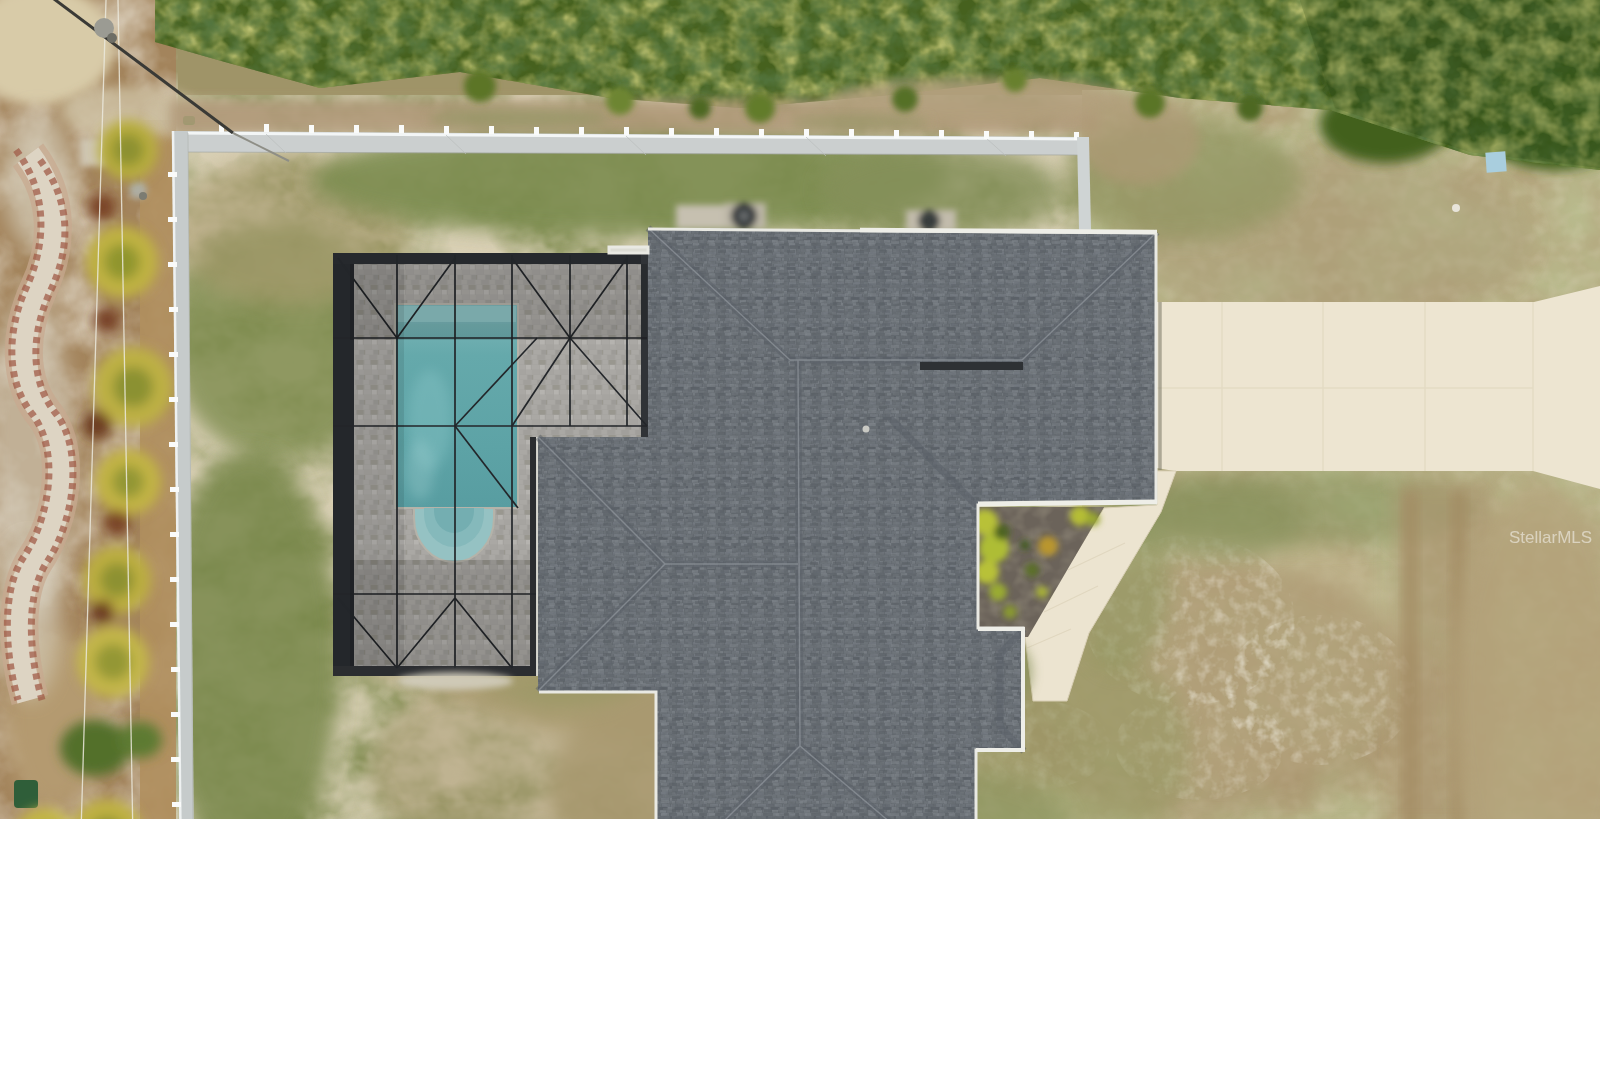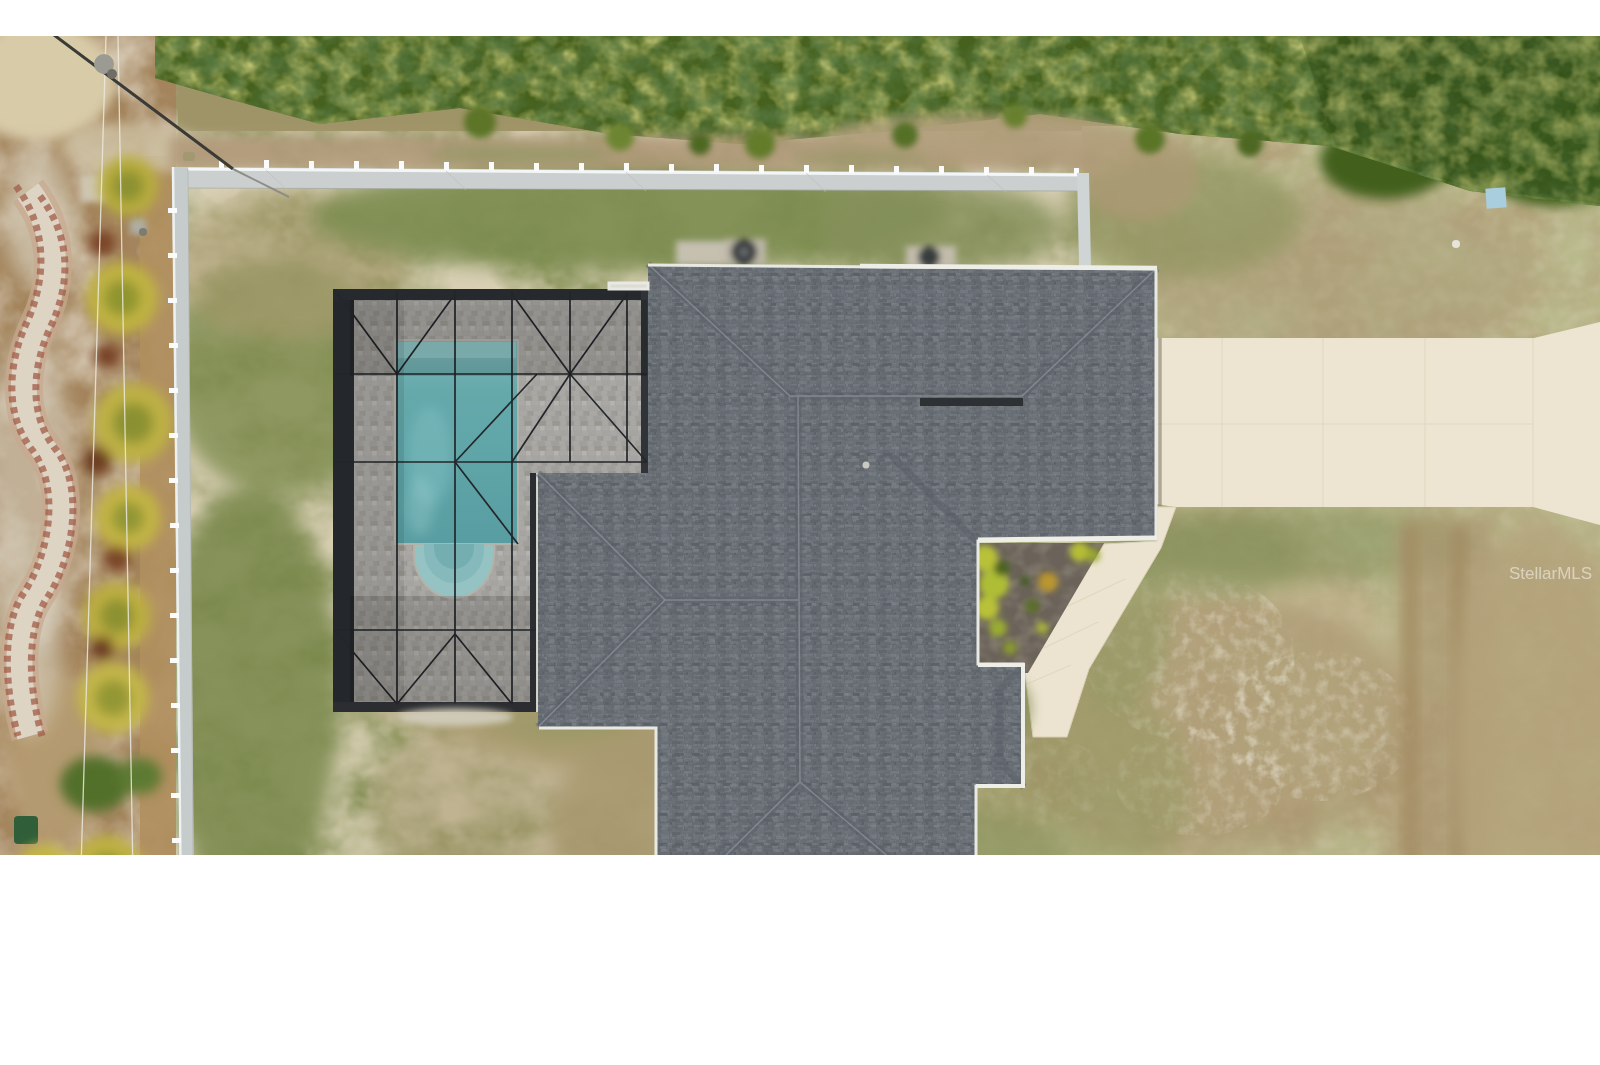--- a/index.html
+++ b/index.html
@@ -1,16 +1,16 @@
 <!DOCTYPE html>
 <html><head>
 <meta charset="utf-8">
 <style>
 html,body{margin:0;padding:0;}
-#scene{position:relative;width:1600px;height:819px;overflow:hidden;background:#a89a74;font-family:"Liberation Sans",sans-serif;margin-top:36px;}
+#scene{position:relative;width:1600px;height:819px;overflow:hidden;background:#a89a74;font-family:"Liberation Sans",sans-serif;}
 svg{display:block}
 </style>
 </head>
 <body>
 <div id="scene">
 <svg width="1600" height="1065" viewBox="0 0 1600 1065">
 <defs>
 <filter id="b3" x="-30%" y="-30%" width="160%" height="160%">
           <feGaussianBlur stdDeviation="3"></feGaussianBlur>
         </filter>

